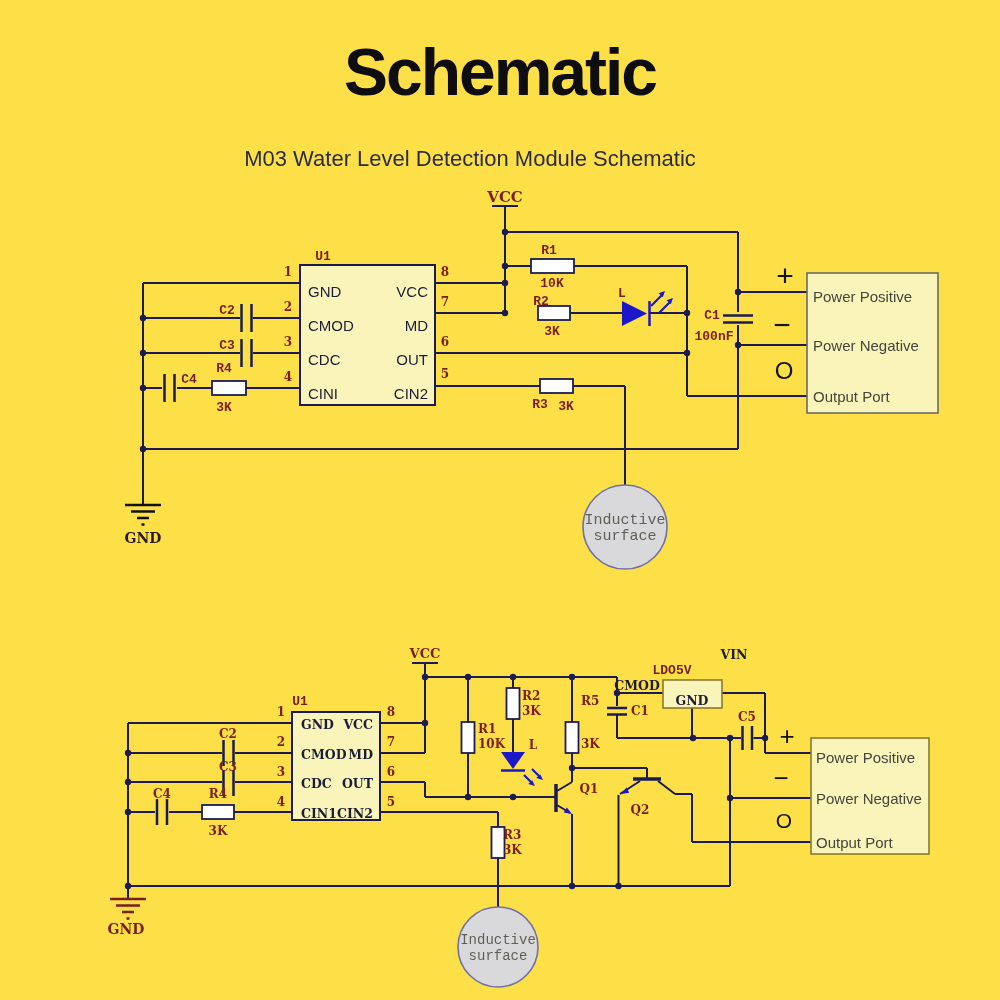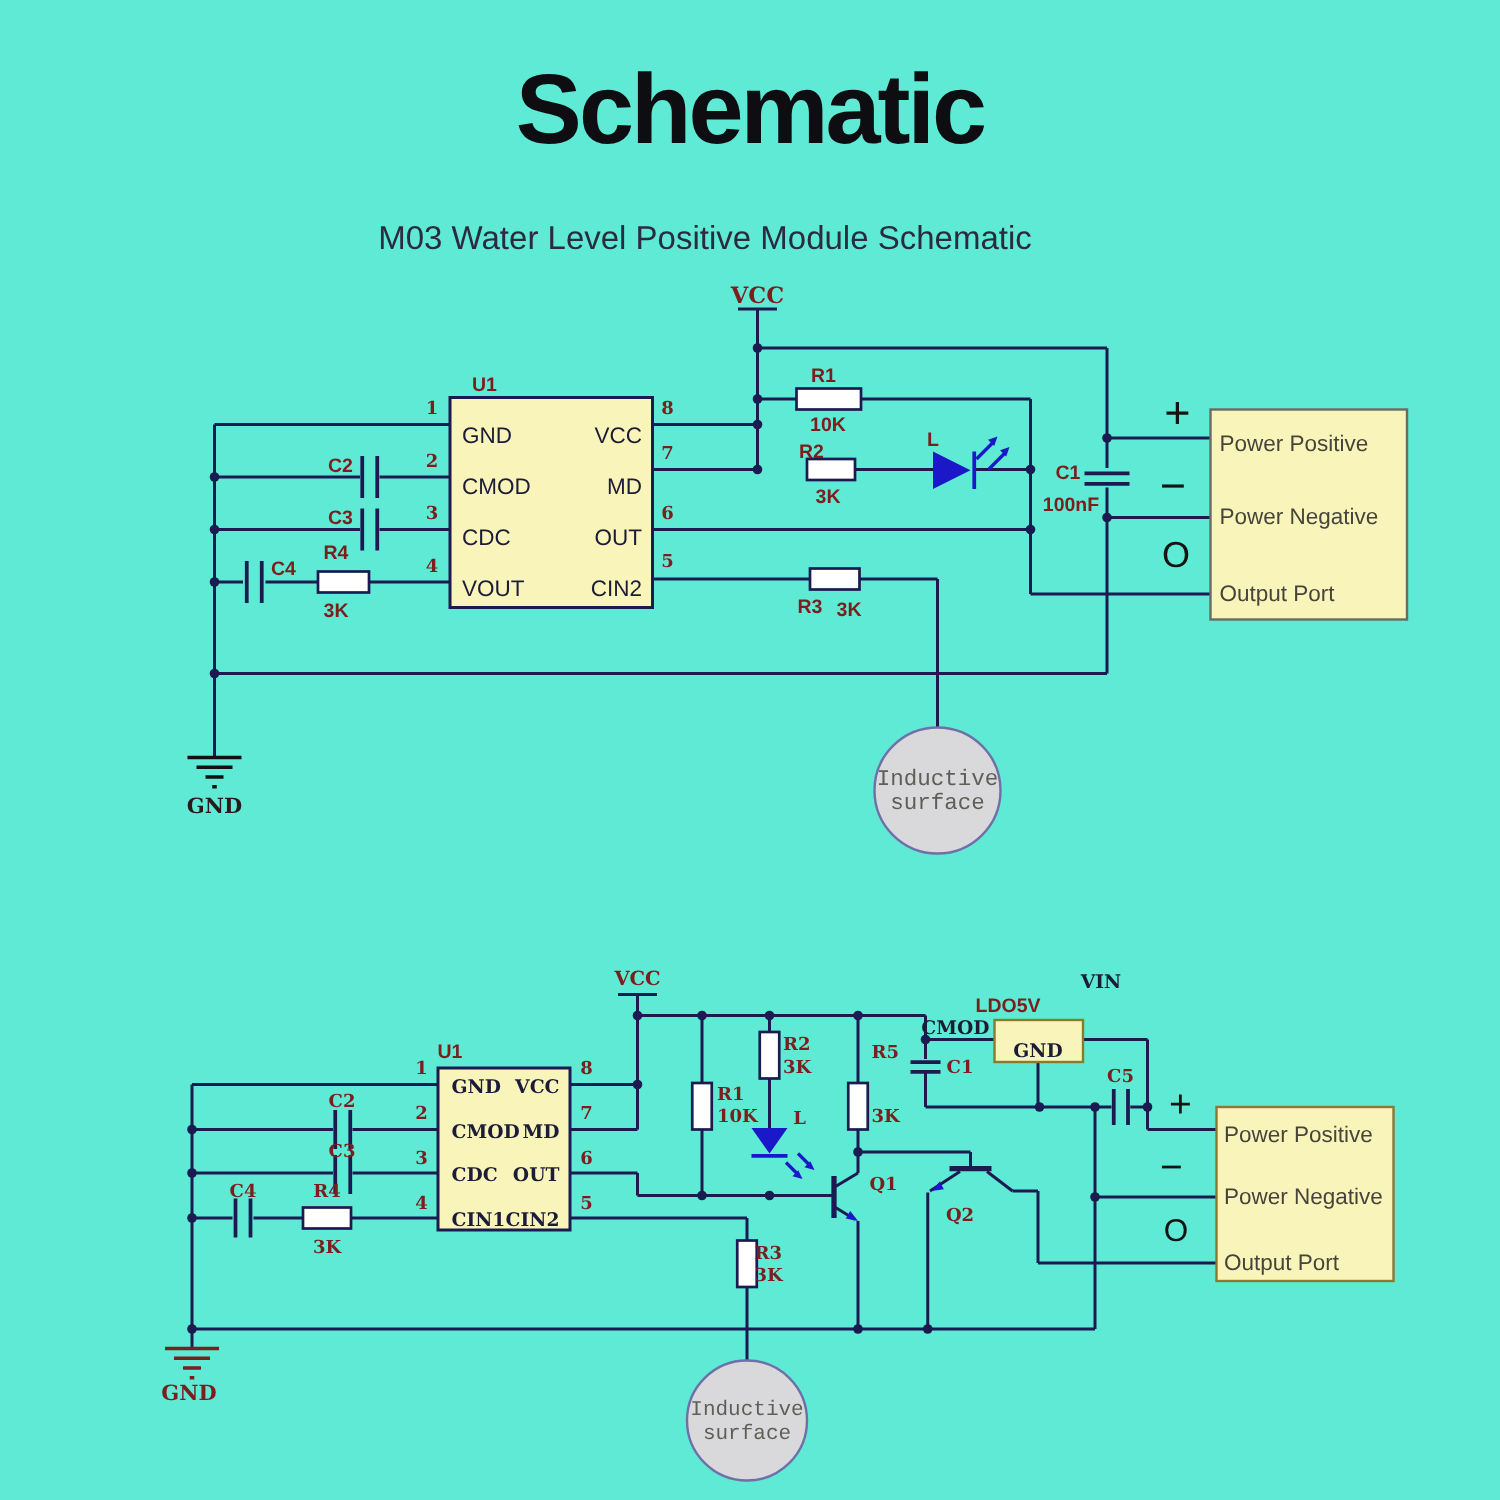--- a/index.html
+++ b/index.html
@@ -1,24 +1,24 @@
 <!DOCTYPE html>
 <html><head>
 <meta charset="utf-8">
 <style>
   html,body{margin:0;padding:0;background:#ffffff;}
-  #canvas{position:relative;width:1000px;height:1000px;background:#5eead4;overflow:hidden;
+  #canvas{position:relative;width:1000px;height:1000px;background:#fde047;overflow:hidden;
           font-family:"Liberation Sans",sans-serif;text-align:right;}
   #wires{position:absolute;left:0;top:0;}
   .lbl{position:absolute;transform:translate(-50%,-50%);white-space:nowrap;}
   .lbl-l{position:absolute;transform:translate(0,-50%);white-space:nowrap;}
   .lbl-r{position:absolute;transform:translate(-100%,-50%);white-space:nowrap;}
   .title{font-family:"Liberation Sans",sans-serif;font-weight:bold;font-size:66px;color:#0d0d12;letter-spacing:-2px;}
   .subtitle{font-family:"Liberation Sans",sans-serif;font-size:22px;color:#2b2b40;}
-  .ser{font-family:Liberation Sans, sans-serif;font-weight:bold;font-size:13px;color:#7a1e1e;}
+  .ser{font-family:Liberation Mono, monospace;font-weight:bold;font-size:13px;color:#7a1e1e;}
   .ser12{font-family:"DejaVu Serif",serif;font-weight:bold;font-size:12px;color:#7a1e1e;}
   .navser{font-family:"DejaVu Serif",serif;font-weight:bold;font-size:12.5px;color:#1c1c38;}
   .pn3{font-family:"Liberation Sans",sans-serif;font-size:15px;color:#1c1c38;}
   .pn4{font-family:"DejaVu Serif",serif;font-weight:bold;font-size:12.5px;color:#1c1c38;}
   .port{font-family:"Liberation Sans",sans-serif;font-size:15px;color:#45453c;}
   .sym{font-family:"Liberation Sans",sans-serif;font-size:30px;color:#141414;font-weight:500;}
   .sensor{font-family:Liberation Mono, monospace;font-size:15px;color:#5f5f58;}
   .gndtxt{font-family:"DejaVu Serif",serif;font-weight:bold;font-size:14px;color:#7a1e1e;}
   .vcc{font-family:"DejaVu Serif",serif;font-weight:bold;font-size:15px;color:#7a1e1e;}
 </style>
@@ -166,36 +166,36 @@
       <circle cx="128" cy="753" r="3.2"></circle>
         <circle cx="128" cy="782" r="3.2"></circle>
         <circle cx="128" cy="812" r="3.2"></circle>
         <circle cx="128" cy="886" r="3.2"></circle>
       <circle cx="572" cy="886" r="3.2"></circle>
         <circle cx="618.5" cy="886" r="3.2"></circle>
     </g>
   </svg>
 
   <span class="lbl title" style="left:500px;top:72px;">Schematic</span>
-  <span class="lbl subtitle" style="left:470px;top:159px;">M03 Water Level Positive Module Schematic</span>
+  <span class="lbl subtitle" style="left:470px;top:159px;">M03 Water Level Detection Module Schematic</span>
 
   <span class="lbl vcc" style="left:505px;top:197px;">VCC</span>
   <span class="lbl ser" style="left:323px;top:256px;">U1</span>
   <span class="lbl ser12" style="left:288px;top:272px;">1</span>
   <span class="lbl ser12" style="left:288px;top:307px;">2</span>
   <span class="lbl ser12" style="left:288px;top:342px;">3</span>
   <span class="lbl ser12" style="left:288px;top:377px;">4</span>
   <span class="lbl ser12" style="left:445px;top:272px;">8</span>
   <span class="lbl ser12" style="left:445px;top:302px;">7</span>
   <span class="lbl ser12" style="left:445px;top:342px;">6</span>
   <span class="lbl ser12" style="left:445px;top:374px;">5</span>
   <span class="lbl-l pn3" style="left:308px;top:291px;">GND</span>
   <span class="lbl-l pn3" style="left:308px;top:325px;">CMOD</span>
   <span class="lbl-l pn3" style="left:308px;top:359px;">CDC</span>
-  <span class="lbl-l pn3" style="left:308px;top:393px;">VOUT</span>
+  <span class="lbl-l pn3" style="left:308px;top:393px;">CINI</span>
   <span class="lbl-r pn3" style="left:428px;top:291px;">VCC</span>
   <span class="lbl-r pn3" style="left:428px;top:325px;">MD</span>
   <span class="lbl-r pn3" style="left:428px;top:359px;">OUT</span>
   <span class="lbl-r pn3" style="left:428px;top:393px;">CIN2</span>
   <span class="lbl ser" style="left:227px;top:310px;">C2</span>
   <span class="lbl ser" style="left:227px;top:345px;">C3</span>
   <span class="lbl ser" style="left:189px;top:379px;">C4</span>
   <span class="lbl ser" style="left:224px;top:368px;">R4</span>
   <span class="lbl ser" style="left:224px;top:407px;">3K</span>
   <span class="lbl ser" style="left:549px;top:250px;">R1</span>

